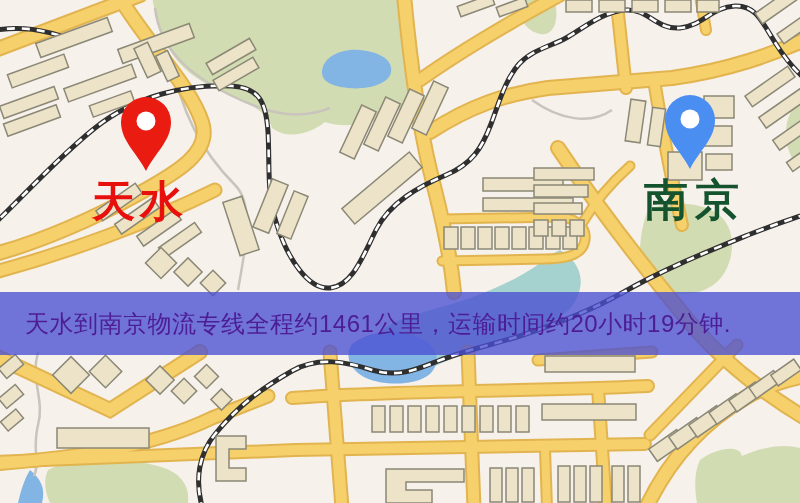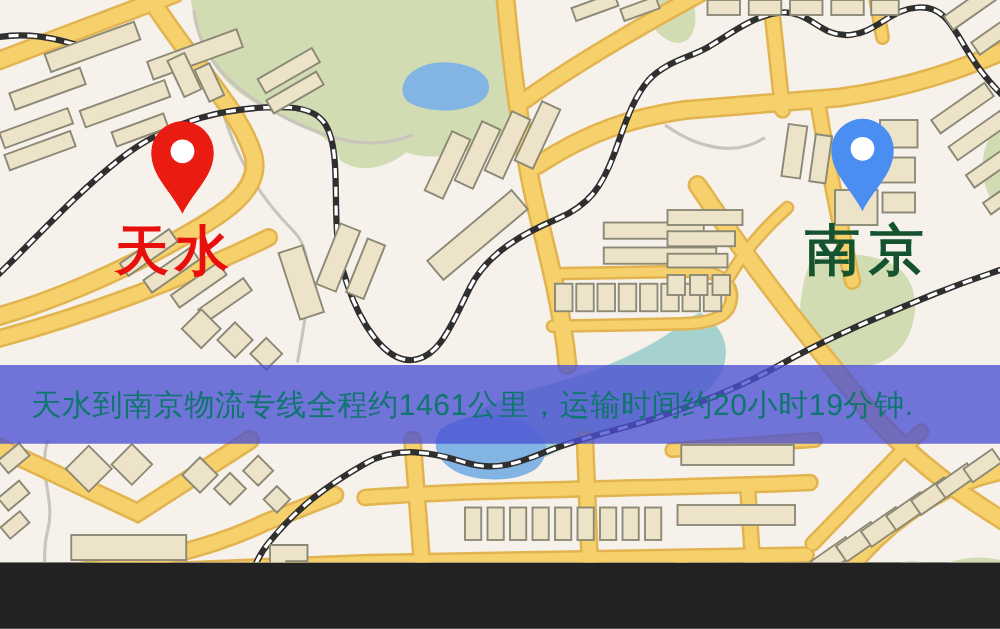--- a/index.html
+++ b/index.html
@@ -1,34 +1,34 @@
 <!DOCTYPE html>
 <html><head>
 <meta charset="utf-8">
 <style>
   html,body{margin:0;padding:0;background:#222;}
   #stage{
-    position:relative;width:800px;height:450px;overflow:hidden;
+    position:relative;width:800px;height:503px;overflow:hidden;
     font-family:"Liberation Sans","DejaVu Sans",sans-serif;
     background:#f7f1ec;
   }
   #map{position:absolute;left:0;top:0;width:800px;height:503px;display:block;}
   .city-label{
     position:absolute;font-weight:bold;
     font-family:"Liberation Serif","DejaVu Serif",serif;
     line-height:1;white-space:nowrap;user-select:none;
   }
   #label-origin{left:92px;top:180px;font-size:43px;letter-spacing:5px;}
   #label-dest{left:644px;top:179px;font-size:44px;letter-spacing:7px;}
   #banner{
     position:absolute;left:0;top:292px;width:800px;height:63px;
     display:flex;align-items:center;box-sizing:border-box;padding-left:25px;
   }
   #banner .banner-text{
-    color:#0f766e;font-size:24px;letter-spacing:0.5px;white-space:nowrap;
+    color:#4c1d95;font-size:24px;letter-spacing:0.5px;white-space:nowrap;
     font-family:"Liberation Sans","DejaVu Sans",sans-serif;
   }
 </style>
 </head>
 <body>
 
 <div id="stage">
 
   <svg id="map" viewBox="0 0 800 503" xmlns="http://www.w3.org/2000/svg">
     <rect x="-5" y="-5" width="810" height="513" fill="#f7f1ec"></rect>

